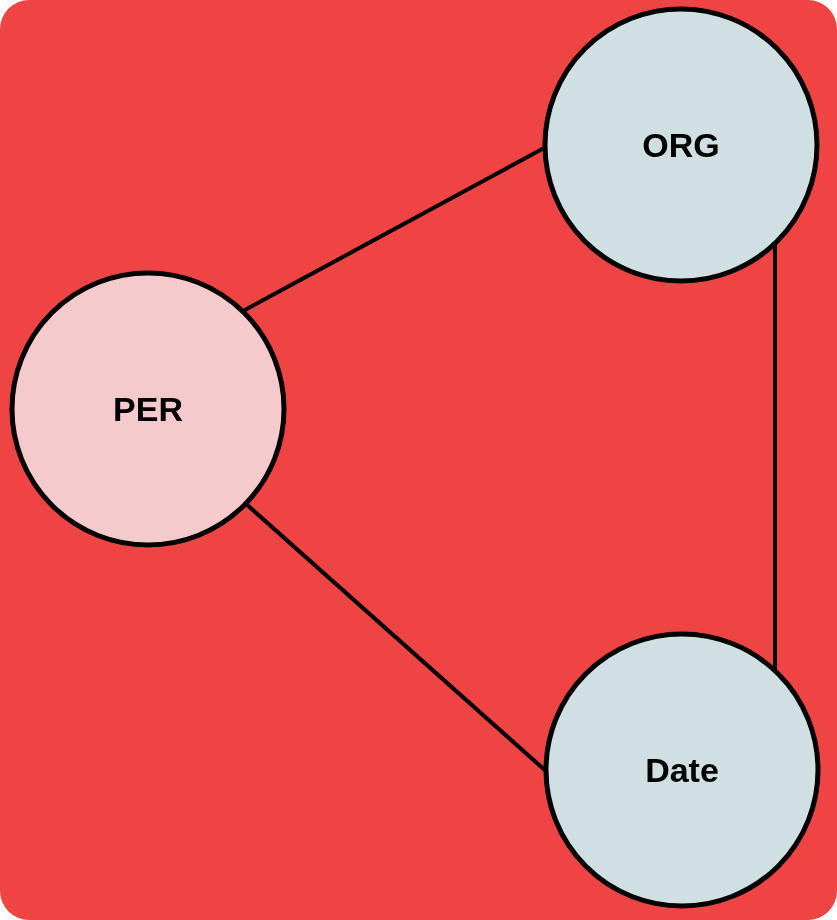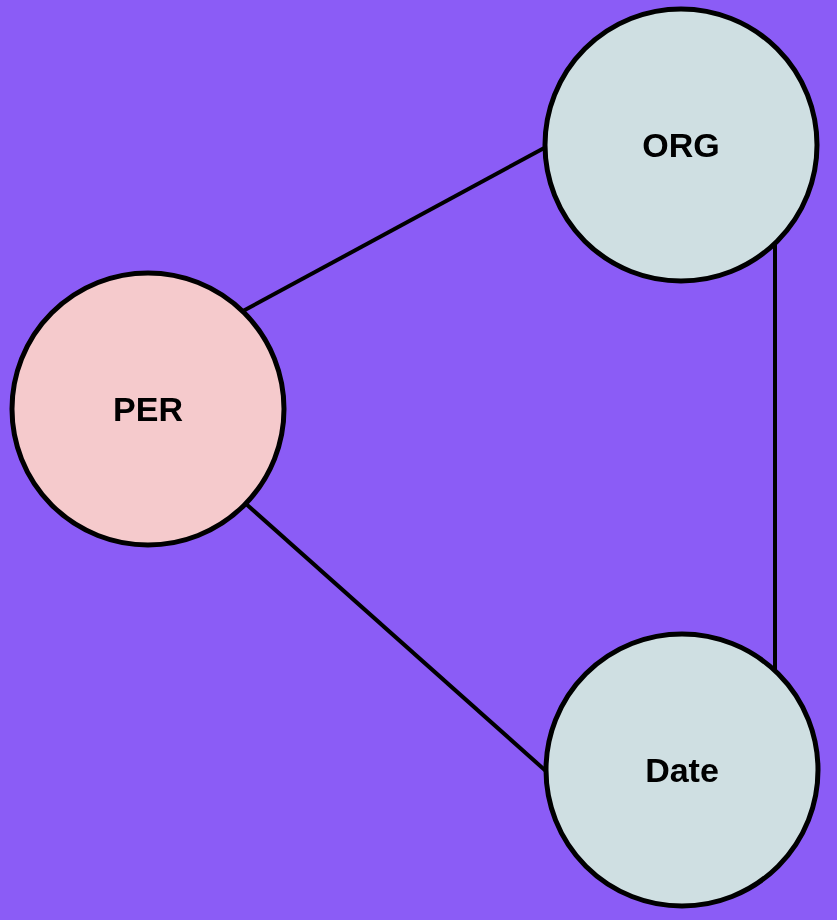--- a/index.html
+++ b/index.html
@@ -4,22 +4,23 @@
 <style>
   html, body {
     margin: 0;
     padding: 0;
     background: #ffffff;
   }
   .canvas-wrap {
     position: relative;
     width: 837px;
     height: 920px;
-    background: #8b5cf6;
+    background: #ef4444;
     overflow: hidden;
+    border-radius: 29px;
   }
   svg {
     display: block;
   }
   .node-label {
     font-family: "Liberation Sans", "DejaVu Sans", sans-serif;
     font-weight: bold;
     font-size: 34px;
     fill: #000000;
   }

